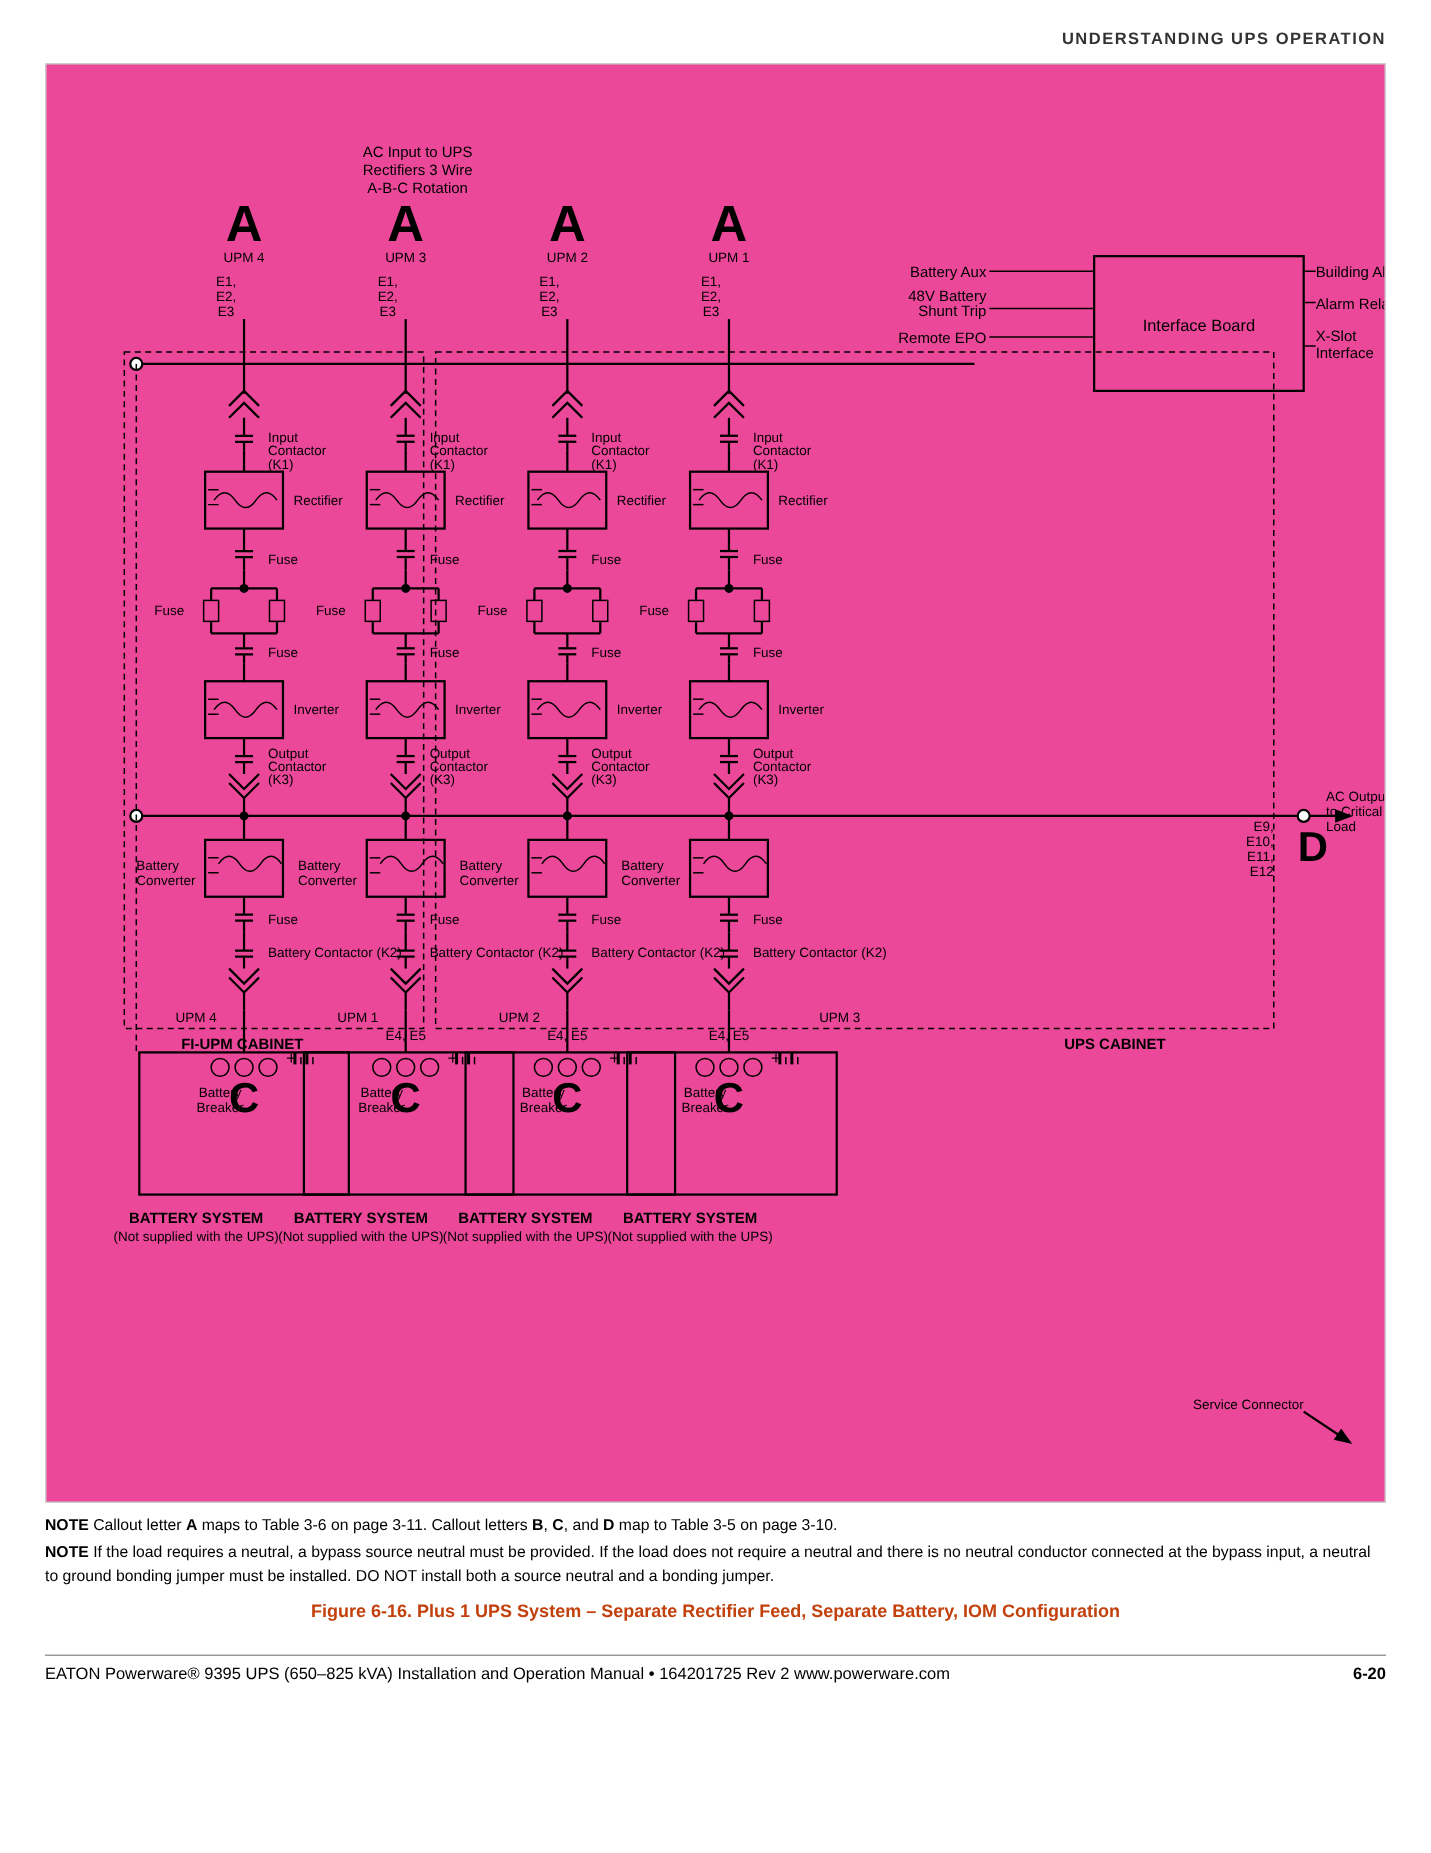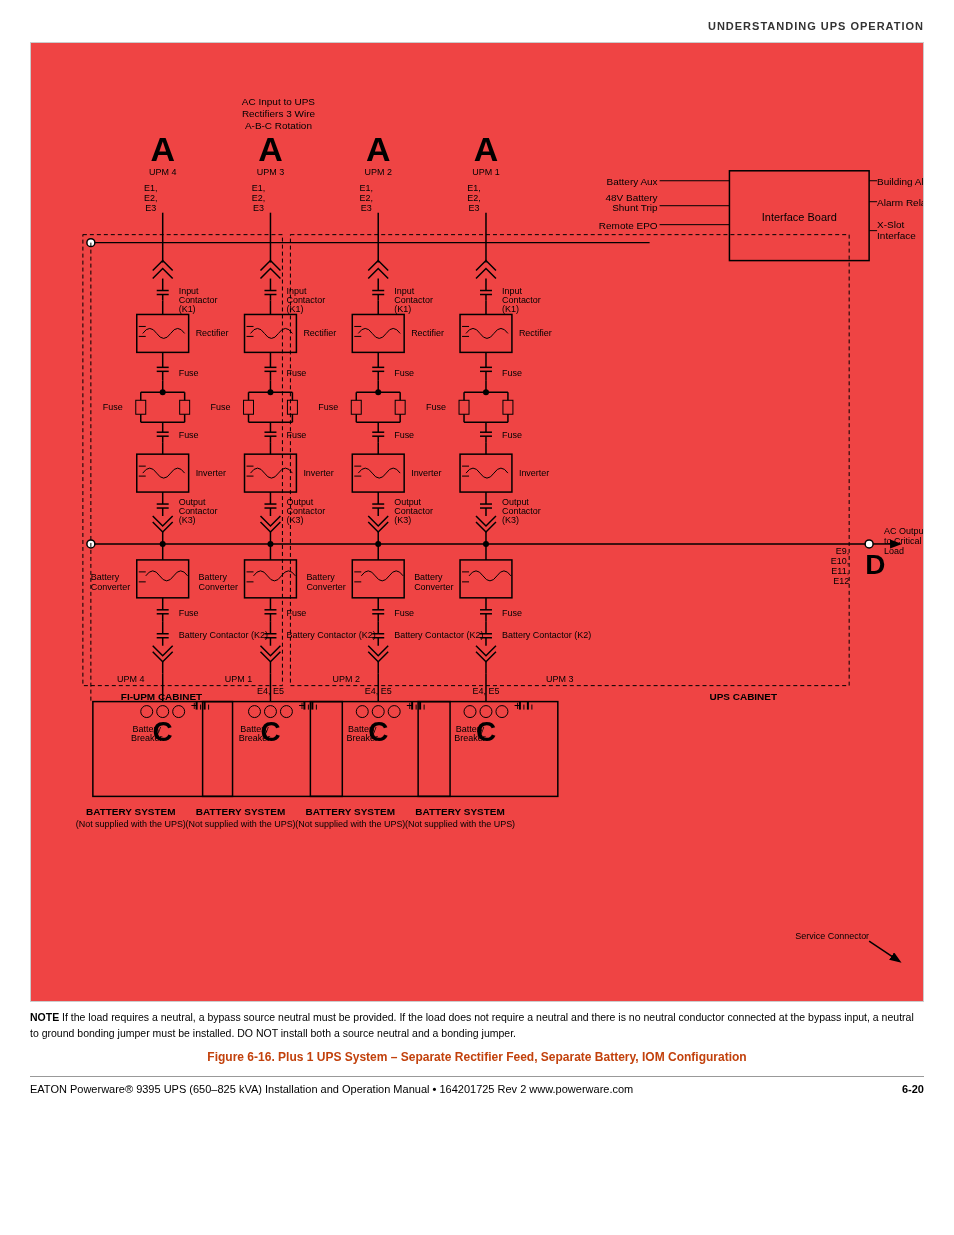--- a/index.html
+++ b/index.html
@@ -25,21 +25,21 @@
       letter-spacing: 1px;
       color: #333;
       margin-bottom: 10px;
     }
     .diagram-container {
       border: 1px solid #ccc;
       margin: 0 auto;
       position: relative;
       width: 894px;
       height: 960px;
-      background: #ef4444;
+      background: #ec4899;
       overflow: hidden;
     }
     
     .diagram-svg {
       width: 100%;
       height: 100%;
     }
     .note-section {
       margin-top: 8px;
       font-size: 10.5px;
@@ -57,21 +57,21 @@
       text-align: center;
       font-size: 12px;
       font-weight: bold;
       margin-top: 8px;
       color: #c2410c;
     }
     .footer-bar {
       display: flex;
       justify-content: space-between;
       align-items: flex-end;
-      margin-top: 12px;
+      margin-top: 22px;
       font-size: 11px;
       border-top: 1px solid #999;
       padding-top: 6px;
       width: 894px;
     }
     .footer-left {
       font-weight: bold;
     }
     .footer-left span {
       font-weight: normal;
@@ -597,20 +597,24 @@
       <text x="840" y="898" font-size="9" text-anchor="end">Service Connector</text>
 
       <line x1="60" y1="200" x2="60" y2="660" stroke="#000" stroke-width="1" stroke-dasharray="4,3"></line>
 
     </svg>
   </div>
 
   <div class="note-section">
     <div class="note-line">
       <strong>NOTE</strong>
+      <span> Callout letter <strong>A</strong> maps to Table 3-6 on page 3-11. Callout letters <strong>B</strong>, <strong>C</strong>, and <strong>D</strong> map to Table 3-5 on page 3-10.</span>
+    </div>
+    <div class="note-line">
+      <strong>NOTE</strong>
       <span> If the load requires a neutral, a bypass source neutral must be provided. If the load does not require a neutral and there is no neutral conductor connected at the bypass input, a neutral to ground bonding jumper must be installed. DO NOT install both a source neutral and a bonding jumper.</span>
     </div>
   </div>
 
   <div class="figure-caption">
     <span>Figure 6-16. Plus 1 UPS System – Separate Rectifier Feed, Separate Battery, IOM Configuration</span>
   </div>
 
   <div class="footer-bar">
     <div class="footer-left">

